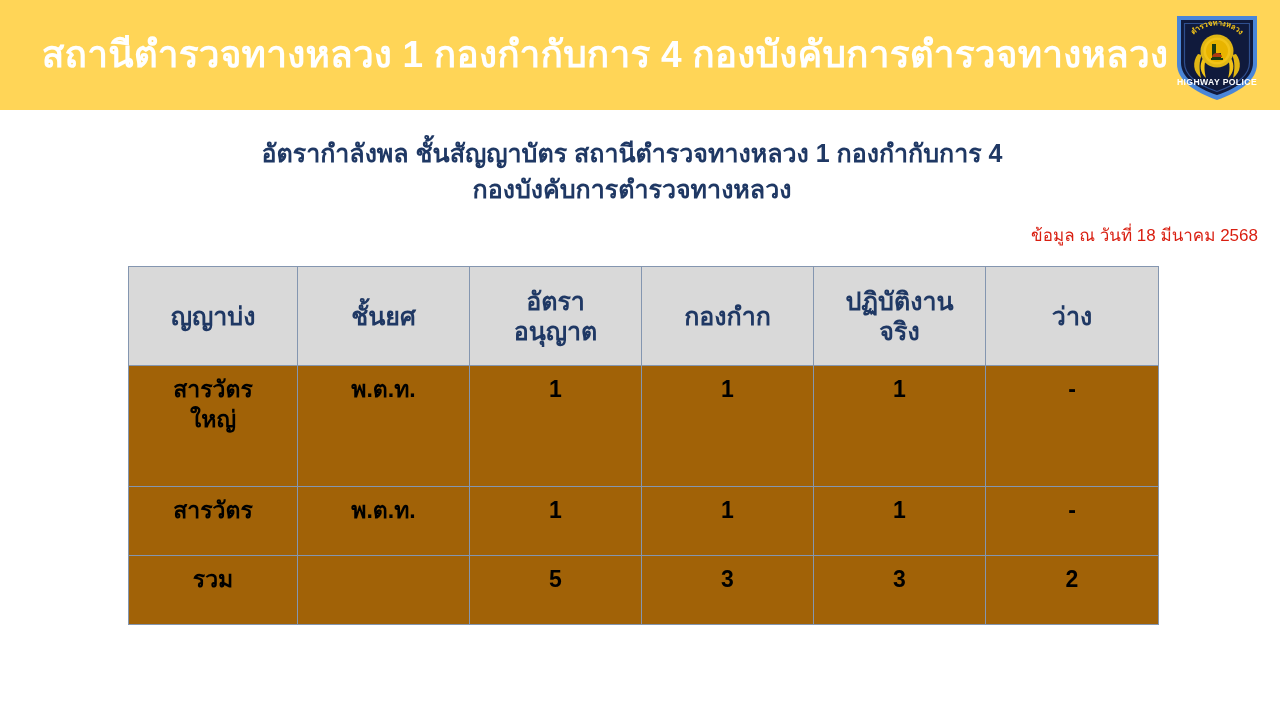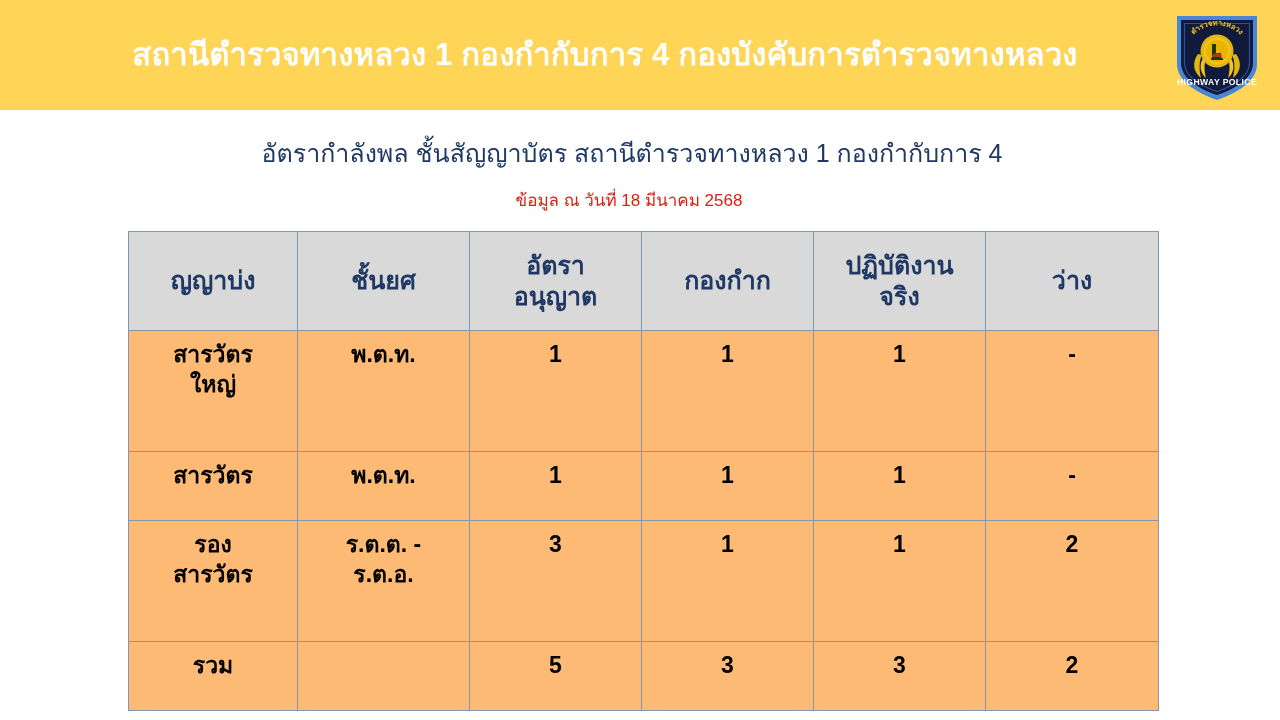--- a/index.html
+++ b/index.html
@@ -27,21 +27,21 @@
   .banner-title {
     position: absolute;
     left: 60px;
     top: 0;
     width: 1090px;
     height: 110px;
     display: flex;
     align-items: center;
     justify-content: center;
     color: #ffffff;
-    font-size: 31px;
+    font-size: 37px;
     font-weight: bold;
     letter-spacing: 0.2px;
     white-space: nowrap;
     line-height: 1.15;
   }
 
   
   .badge-wrap {
     position: absolute;
     right: 14px;
@@ -51,30 +51,30 @@
   }
   .badge-wrap svg { display: block; }
 
   
   .subtitle {
     margin: 0;
     padding: 26px 16px 0 0;
     text-align: center;
     color: #1f3864;
     font-size: 25px;
-    font-weight: normal;
+    font-weight: bold;
     line-height: 1.42;
   }
   .subtitle .line { display: block; }
 
   
   .date-note {
     margin: 0;
     padding: 14px 22px 0 0;
-    text-align: center;
+    text-align: right;
     color: #d91f11;
     font-size: 17px;
     font-weight: normal;
   }
 
   
   .table-wrap {
     margin: 18px 0 0 128px;
     width: 1030px;
   }
@@ -102,21 +102,21 @@
     background: #d9d9d9;
     color: #1f3864;
     font-size: 25px;
     font-weight: bold;
     line-height: 1.22;
     height: 90px;
     vertical-align: middle;
     padding: 4px 6px;
   }
   table.roster tbody td {
-    background: #fdba74;
+    background: #a16207;
     color: #000000;
     font-size: 23px;
     font-weight: bold;
     line-height: 1.32;
     padding: 8px 6px 6px 6px;
   }
   tr.r-tall td { height: 106px; }
   tr.r-short td { height: 54px; }
   tr.r-total td {
     height: 54px;
@@ -164,20 +164,21 @@
       <path d="M49 47 c3 0 5 2 5 4 h-10 c0 -2 2 -4 5 -4 z" fill="#b03a10"></path>
       <path d="M43 52 h12 v2 h-12 z" fill="#1b3a12"></path>
 
       <text x="49" y="78.5" font-size="8.6" font-family="'Liberation Sans',sans-serif" font-weight="bold" fill="#ffffff" text-anchor="middle" letter-spacing="0.4">HIGHWAY POLICE</text>
     </svg>
   </div>
 </div>
 
 <h1 class="subtitle">
   <span class="line">อัตรากำลังพล ชั้นสัญญาบัตร สถานีตำรวจทางหลวง 1 กองกำกับการ 4</span>
+  <span class="line">กองบังคับการตำรวจทางหลวง</span>
 </h1>
 
 <p class="date-note">ข้อมูล ณ วันที่ 18 มีนาคม 2568</p>
 
 <div class="table-wrap">
   <table class="roster">
     <colgroup>
       <col class="c-pos">
         <col class="c-rank">
         <col class="c-quota">
@@ -251,38 +252,20 @@
           <span class="cell-stack">
             <span>พ.ต.ท.</span>
           </span>
         </td>
         <td class="num">1</td>
         <td class="num">1</td>
         <td class="num">1</td>
         <td class="num dash-mid">-</td>
       </tr>
 
-      <tr class="r-tall">
-        <td>
-          <span class="cell-stack">
-            <span>รอง</span>
-            <span>สารวัตร</span>
-          </span>
-        </td>
-        <td>
-          <span class="cell-stack">
-            <span>ร.ต.ต. -</span>
-            <span>ร.ต.อ.</span>
-          </span>
-        </td>
-        <td class="num">3</td>
-        <td class="num">1</td>
-        <td class="num">1</td>
-        <td class="num">2</td>
-      </tr>
 
       <tr class="r-total">
         <td>รวม</td>
         <td></td>
         <td class="num">5</td>
         <td class="num">3</td>
         <td class="num">3</td>
         <td class="num">2</td>
       </tr>
     </tbody>

